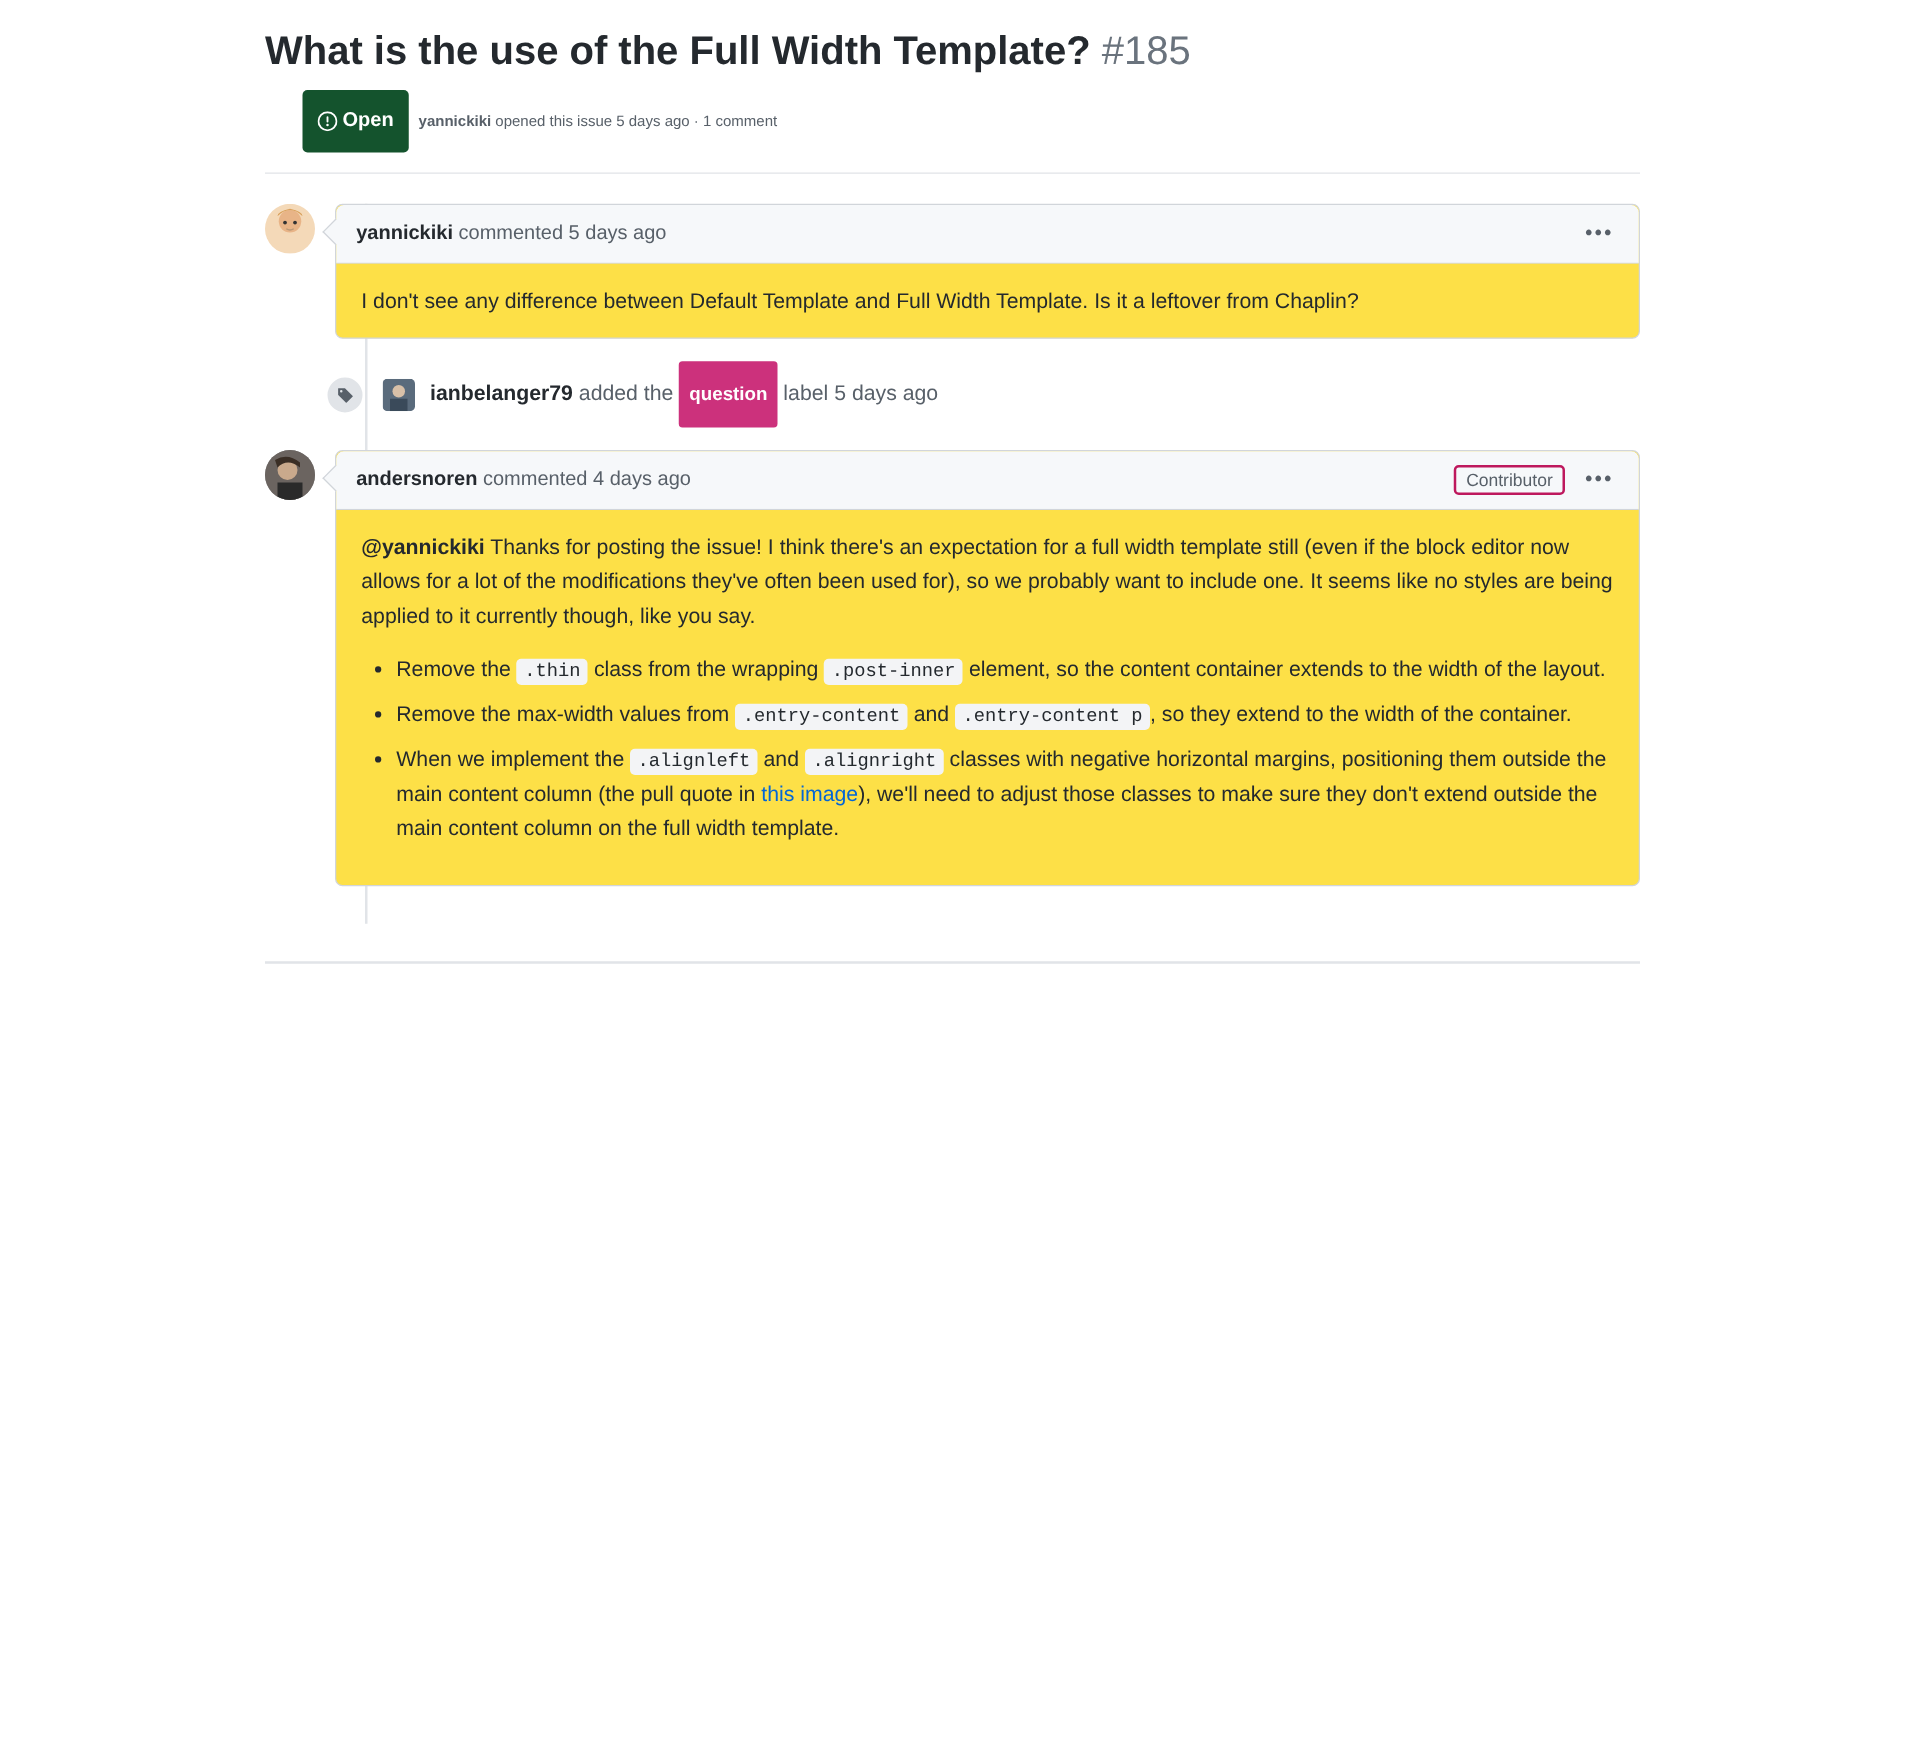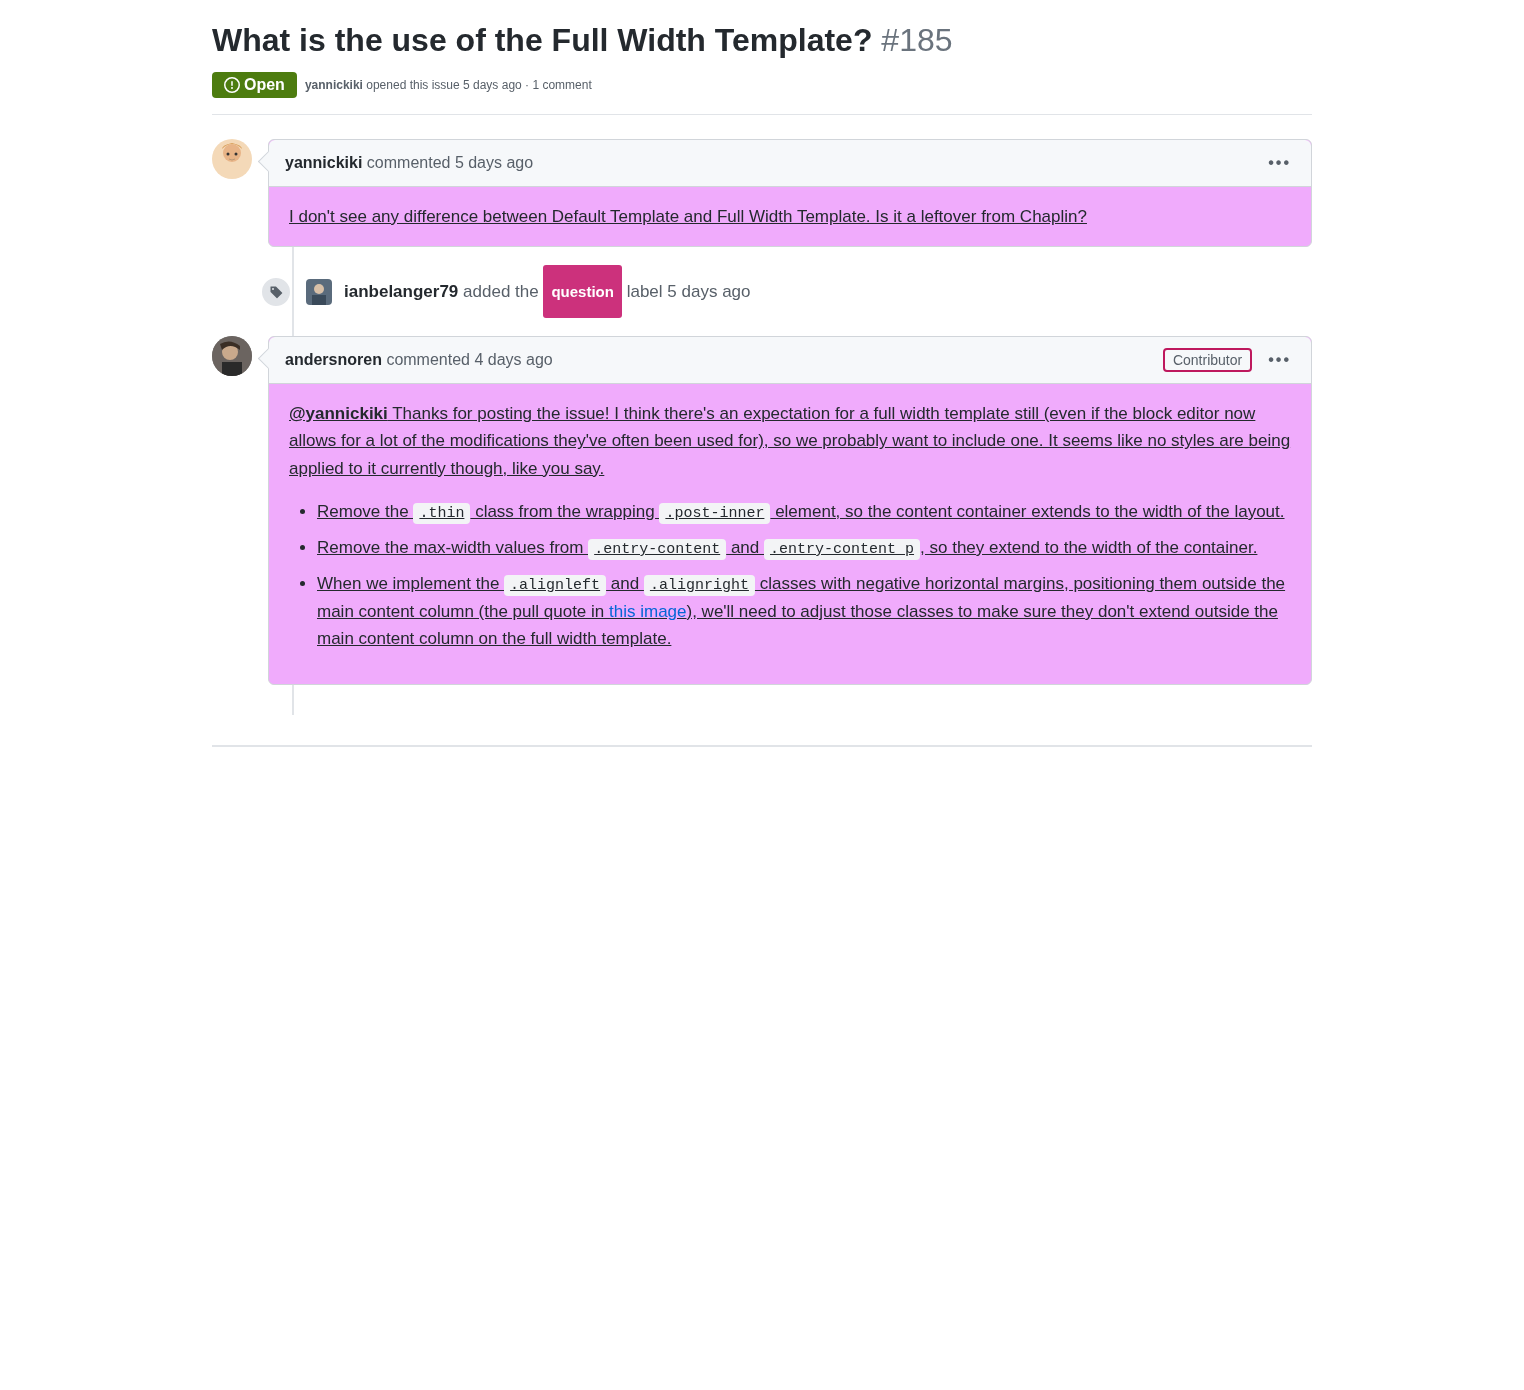--- a/index.html
+++ b/index.html
@@ -29,26 +29,27 @@
     align-items: center;
     gap: 8px;
     padding-bottom: 16px;
     border-bottom: 1px solid #e1e4e8;
     flex-wrap: wrap;
   }
   .state-badge {
     display: inline-flex;
     align-items: center;
     gap: 4px;
-    background: #4d7c0f;
+    background: #14532d;
     color: #fff;
-    padding: 4px 12px;
+    padding: 16px 12px;
     border-radius: 4px;
     font-size: 16px;
     font-weight: 600;
+    margin-left: 30px;
   }
   .state-badge svg { fill: #fff; }
   .meta-text { color: #586069; font-size: 12px; }
   .meta-text .author { color: #586069; font-weight: 600; }
 
   .discussion { margin-top: 24px; position: relative; }
 
   .timeline-item {
     display: flex;
     gap: 16px;
@@ -81,21 +82,21 @@
     bottom: 0;
     width: 2px;
     background: #e1e4e8;
     z-index: 0;
   }
 
   .comment-box {
     border: 1px solid #d1d5da;
     border-radius: 6px;
     position: relative;
-    background: #f0abfc;
+    background: #fde047;
     z-index: 1;
   }
   .comment-box::before {
     content: "";
     position: absolute;
     top: 14px;
     left: -8px;
     width: 14px;
     height: 14px;
     background: #f6f8fa;
@@ -137,21 +138,20 @@
     font-size: 16px;
     letter-spacing: 2px;
     font-weight: 700;
   }
 
   .comment-body {
     padding: 16px 20px;
     font-size: 17px;
     line-height: 1.6;
     color: #24292e;
-    text-decoration: underline;
   }
   .comment-body p { margin-bottom: 16px; }
   .comment-body p:last-child { margin-bottom: 0; }
   .comment-body ul { padding-left: 28px; margin-bottom: 16px; }
   .comment-body li { margin-bottom: 8px; }
   .comment-body code {
     background: #f3f4f6;
     padding: 2px 6px;
     border-radius: 4px;
     font-family: "SFMono-Regular", Consolas, "Liberation Mono", Menlo, monospace;

